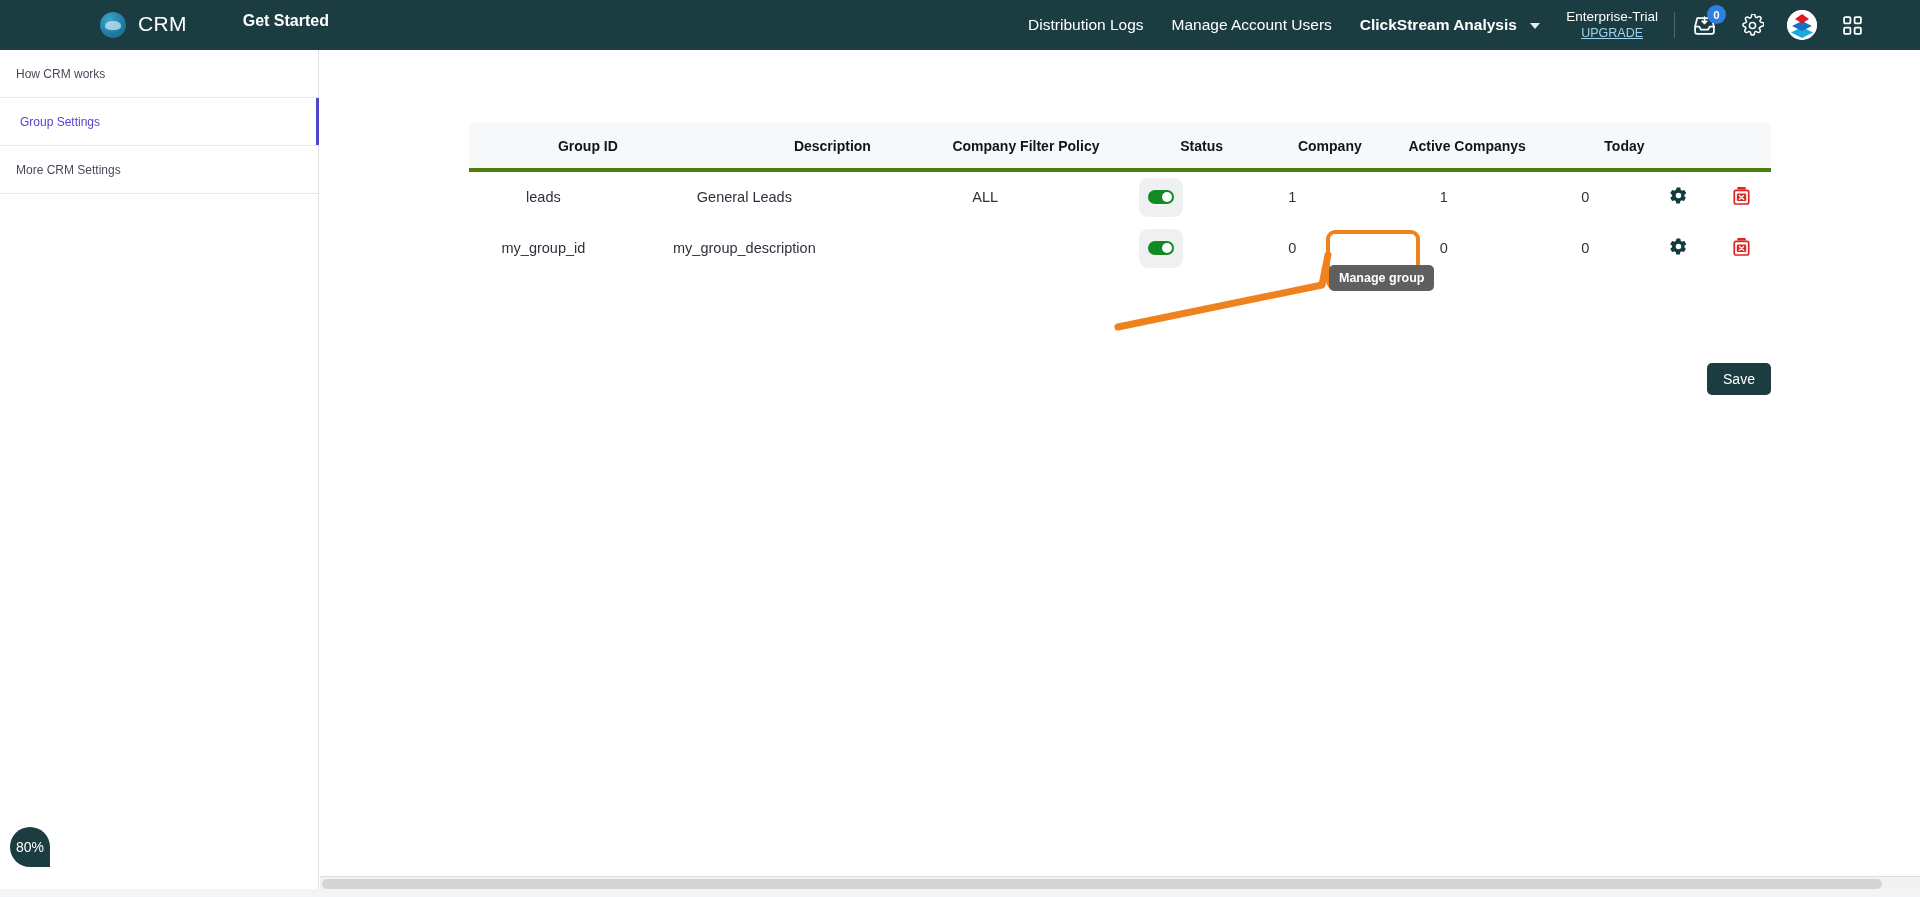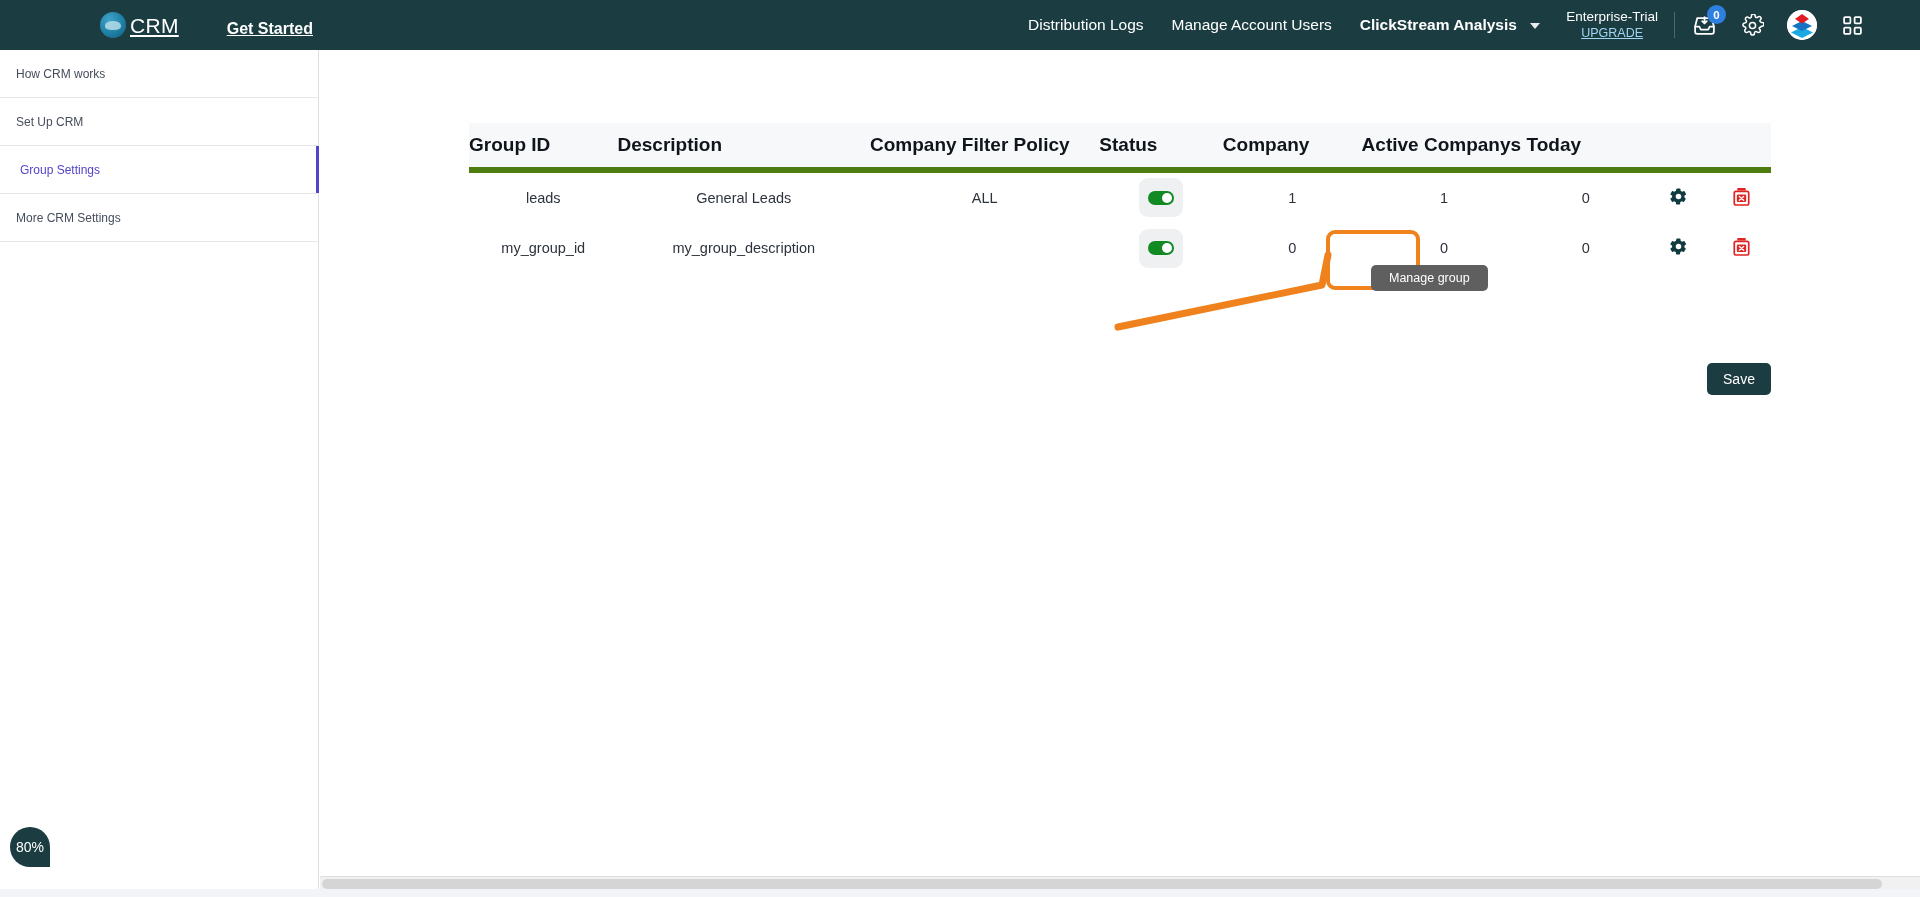--- a/index.html
+++ b/index.html
@@ -17,24 +17,23 @@
     top: 0; left: 0;
     width: 1920px;
     height: 50px;
     background: #1b3c40;
     display: flex;
     align-items: center;
     color: #ffffff;
   }
   .brand-wrap {
     display: flex;
-    align-items: flex-end;
+    align-items: flex-start;
     margin-left: 100px;
-    gap: 4px;
-    text-decoration: underline;
+    gap: 12px;
   }
   .brand-logo {
     width: 26px; height: 26px;
     border-radius: 50%;
     background: radial-gradient(circle at 35% 30%, #3fa3c9 0%, #1f7fa5 55%, #15607f 100%);
     position: relative;
     flex: none;
   }
   .brand-logo::after {
     content: "";
@@ -182,25 +181,25 @@
     top: 73px;
     width: 1302px;
   }
   table.grid {
     width: 100%;
     border-collapse: collapse;
   }
   table.grid thead th {
     background: #f7f8fa;
     height: 47px;
-    font-size: 19px;
+    font-size: 14px;
     font-weight: bold;
     color: #10151c;
-    text-align: left;
-    border-bottom: 6px solid #4d7c0f;
+    text-align: right;
+    border-bottom: 4px solid #4d7c0f;
     white-space: nowrap;
   }
   table.grid tbody td {
     height: 52px;
     font-size: 14.5px;
     color: #2d333d;
     text-align: center;
     background: #ffffff;
   }
 
@@ -253,26 +252,25 @@
     pointer-events: none;
     z-index: 6;
   }
   .tooltip {
     position: absolute;
     left: 1009px;
     top: 215px;
     background: #5f5f5f;
     color: #ffffff;
     font-size: 12.5px;
-    font-weight: normal;
-    padding: 6px 18px;
+    font-weight: bold;
+    padding: 6px 10px;
     border-radius: 5px;
     white-space: nowrap;
     z-index: 7;
-    margin-left: 42px;
   }
   .arrow-line {
     position: absolute;
     left: 790px;
     top: 195px;
     width: 320px;
     height: 90px;
     z-index: 5;
     pointer-events: none;
   }
@@ -402,23 +400,20 @@
         <rect x="12" y="12" width="6" height="6" rx="1"></rect>
       </svg>
     </div>
 
   </div>
 </div>
 
 <div class="sidebar">
   <div class="side-item">
     <span>How CRM works</span>
-  </div>
-  <div class="side-item">
-    <span>Set Up CRM</span>
   </div>
   <div class="side-item active">
     <span>Group Settings</span>
   </div>
   <div class="side-item">
     <span>More CRM Settings</span>
   </div>
 </div>
 
 <div class="main">

